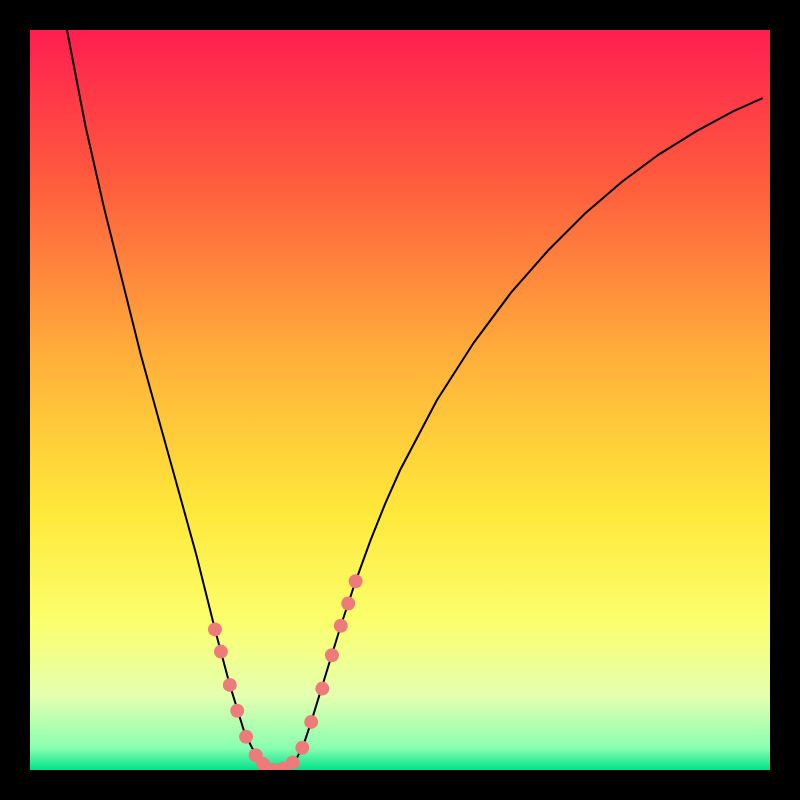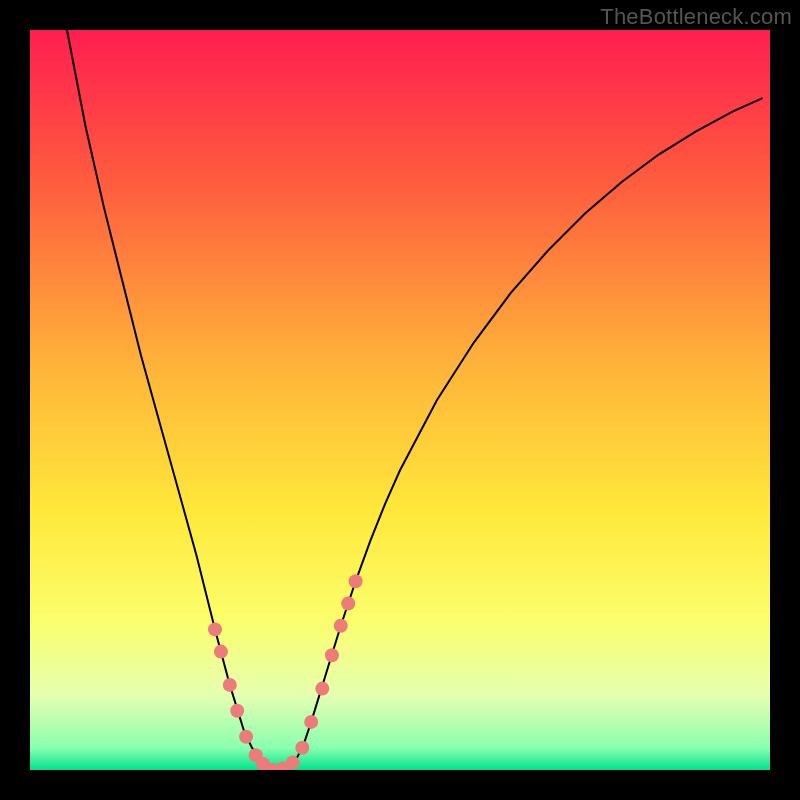--- a/index.html
+++ b/index.html
@@ -33,21 +33,20 @@
     font-weight: 500;
     letter-spacing: 0.2px;
     user-select: none;
   }
   svg { display: block; }
 </style>
 </head>
 <body>
 
 <div class="frame">
-  <div class="watermark">TheBottleneck.com</div>
   <div class="plot-area">
     <svg id="chart-svg" width="740" height="740" viewBox="0 0 740 740">
       <defs>
         <linearGradient id="bg-grad" x1="0" y1="0" x2="0" y2="1">
             <stop offset="0.0%" stop-color="#ff1e50"></stop>
             <stop offset="20.0%" stop-color="#ff5a3e"></stop>
             <stop offset="45.0%" stop-color="#ffb23a"></stop>
             <stop offset="65.0%" stop-color="#ffe83a"></stop>
             <stop offset="80.0%" stop-color="#fbff6d"></stop>
             <stop offset="90.0%" stop-color="#e4ffb0"></stop>

